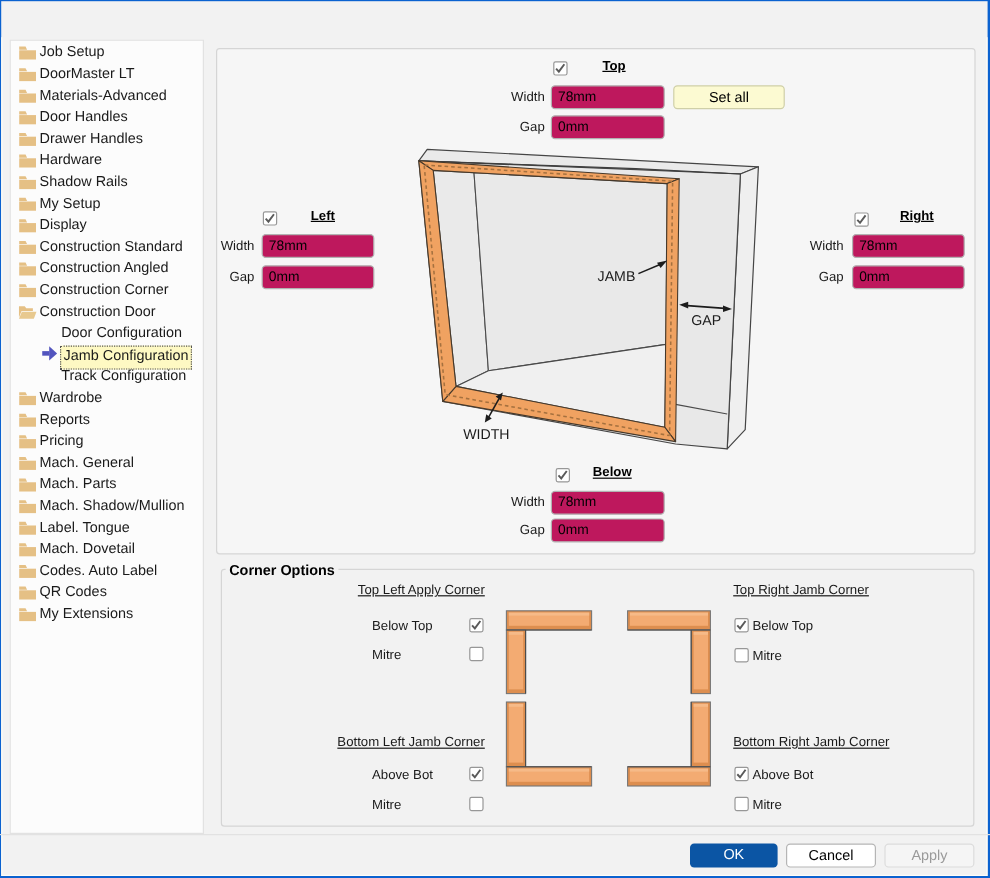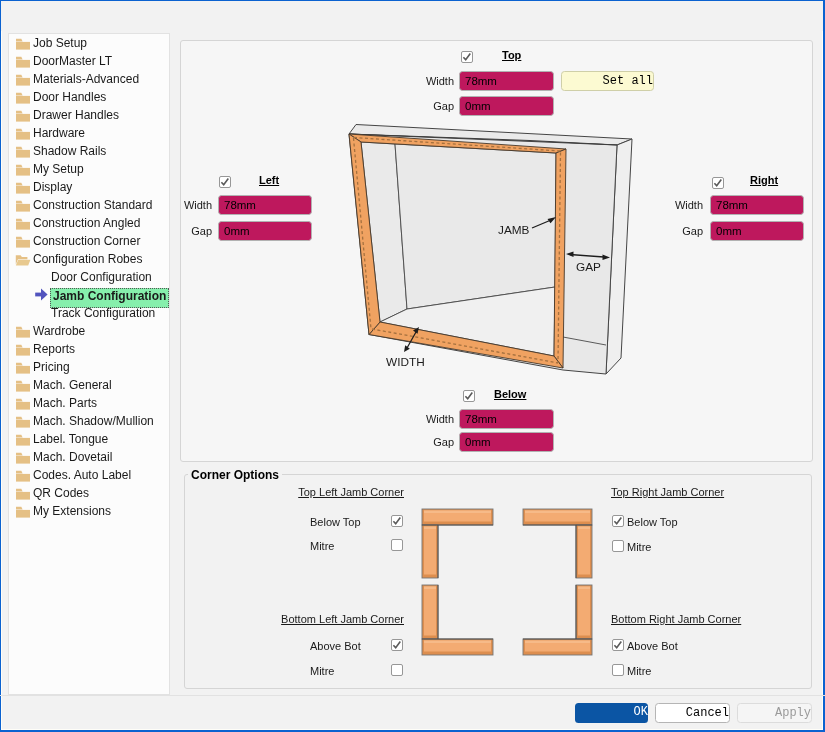--- a/index.html
+++ b/index.html
@@ -9,21 +9,21 @@
   .bd{position:absolute;background:#0b62d0;}
   .title{position:absolute;left:0;top:0;width:825px;height:31px;background:#0356a6;}
   .title .t{position:absolute;left:13px;top:12px;color:#fff;font-size:12.5px;}
   .lbl{position:absolute;font-size:11px;color:#1a1a1a;white-space:nowrap;}
   .lblb{position:absolute;font-size:11px;font-weight:bold;color:#000000;text-decoration:underline;white-space:nowrap;}
   .tb{position:absolute;background:#be185d;border:1px solid #b2b2b2;border-radius:3.5px;font-size:11.5px;color:#000;line-height:18px;padding-left:5px;box-sizing:border-box;}
   .cb{position:absolute;width:10px;height:10px;background:#fff;border:1px solid #979797;border-radius:2px;}
   .panel{position:absolute;background:#f6f6f6;border:1px solid #d5d5d5;border-radius:3px;box-sizing:border-box;}
   .tree{position:absolute;left:8px;top:33px;width:162px;height:662px;background:#fcfcfc;border:1px solid #e2e2e2;box-sizing:border-box;}
   .trow{position:absolute;left:0;height:18px;font-size:12px;color:#1a1a1a;white-space:nowrap;}
-  .btn{position:absolute;box-sizing:border-box;font-size:12px;text-align:right;border-radius:3.5px;font-family:Liberation Mono, monospace;}
+  .btn{position:absolute;box-sizing:border-box;font-size:12px;text-align:center;border-radius:3.5px;}
 </style>
 </head>
 <body>
 <div class="win">
 
 
   <div class="bd" style="left:0;top:0;width:825px;height:1px"></div>
   <div class="bd" style="left:0;top:0;width:1px;height:732px"></div>
   <div class="bd" style="left:823px;top:0;width:2px;height:732px"></div>
   <div class="bd" style="left:0;top:730px;width:825px;height:2px"></div>
@@ -89,27 +89,27 @@
       <div class="trow" style="left:24px;top:181.5px">Construction Angled</div>
       <svg style="position:absolute;left:6px;top:200.5px" width="16" height="14" viewBox="0 0 16 14">
         <path d="M1,1.8 L6.3,1.8 L7.6,4.4 L1,4.4 Z" fill="#e5c085"></path>
         <rect x="1" y="4.9" width="14" height="7.7" fill="#e5c085"></rect>
       </svg>
       <div class="trow" style="left:24px;top:199.5px">Construction Corner</div>
       <svg style="position:absolute;left:6px;top:218.5px" width="16" height="14" viewBox="0 0 16 14">
         <path d="M0.8,11.5 L0.8,2.2 L5.6,2.2 L6.9,3.9 L12.4,3.9 L12.4,6.2 L3,6.2 Z" fill="#e5c085"></path>
         <path d="M3.2,6.8 L15.4,6.8 L13.2,12.6 L0.8,12.6 Z" fill="#e8c98f"></path>
       </svg>
-      <div class="trow" style="left:24px;top:217.5px">Configuration Robes</div>
+      <div class="trow" style="left:24px;top:217.5px">Construction Door</div>
       <div class="trow" style="left:42px;top:235.5px">Door Configuration</div>
       <svg style="position:absolute;left:26px;top:254px" width="13" height="13" viewBox="0 0 13 13">
         <rect x="0.2" y="4.6" width="6" height="3.8" fill="#5254be"></rect>
         <path d="M6,0.6 L12.6,6.5 L6,12.4 Z" fill="#5254be"></path>
       </svg>
-      <div class="trow" style="left:41px;top:253.5px;border:1px dotted #555;padding:0 2px;background:#86efac;font-weight:bold;">Jamb Configuration</div>
+      <div class="trow" style="left:41px;top:253.5px;border:1px dotted #555;padding:0 2px;background:#fef9c3;">Jamb Configuration</div>
       <div class="trow" style="left:42px;top:271.5px">Track Configuration</div>
       <svg style="position:absolute;left:6px;top:290.5px" width="16" height="14" viewBox="0 0 16 14">
         <path d="M1,1.8 L6.3,1.8 L7.6,4.4 L1,4.4 Z" fill="#e5c085"></path>
         <rect x="1" y="4.9" width="14" height="7.7" fill="#e5c085"></rect>
       </svg>
       <div class="trow" style="left:24px;top:289.5px">Wardrobe</div>
       <svg style="position:absolute;left:6px;top:308.5px" width="16" height="14" viewBox="0 0 16 14">
         <path d="M1,1.8 L6.3,1.8 L7.6,4.4 L1,4.4 Z" fill="#e5c085"></path>
         <rect x="1" y="4.9" width="14" height="7.7" fill="#e5c085"></rect>
       </svg>
@@ -188,21 +188,21 @@
   <div class="cb" style="left:463px;top:390px"></div>
   <div class="lblb" style="left:494px;top:388px">Below</div>
   <div class="lbl" style="left:400px;top:413px;width:54px;text-align:right">Width</div>
   <div class="tb" style="left:459px;top:409px;width:95px;height:20px;">78mm</div>
   <div class="lbl" style="left:400px;top:436px;width:54px;text-align:right">Gap</div>
   <div class="tb" style="left:459px;top:432px;width:95px;height:20px;">0mm</div>
 
   <div class="panel" style="left:184px;top:474px;width:628px;height:215px;background:#f2f2f2;"></div>
   <div class="abs" style="left:188px;top:468px;background:#f2f2f2;padding:0 3px;font-size:12px;font-weight:bold;color:#000;">Corner Options</div>
 
-  <div class="lbl" style="left:254px;top:486px;width:150px;text-align:right;text-decoration:underline;">Top Left Jamb Corner</div>
+  <div class="lbl" style="left:254px;top:486px;width:150px;text-align:right;text-decoration:underline;">Top Left Apply Corner</div>
   <div class="lbl" style="left:310px;top:516px;">Below Top</div>
   <div class="cb" style="left:391px;top:515px"></div>
   <div class="lbl" style="left:310px;top:540px;">Mitre</div>
   <div class="cb" style="left:391px;top:539px"></div>
 
   <div class="lbl" style="left:254px;top:613px;width:150px;text-align:right;text-decoration:underline;">Bottom Left Jamb Corner</div>
   <div class="lbl" style="left:310px;top:640px;">Above Bot</div>
   <div class="cb" style="left:391px;top:639px"></div>
   <div class="lbl" style="left:310px;top:665px;">Mitre</div>
   <div class="cb" style="left:391px;top:664px"></div>

